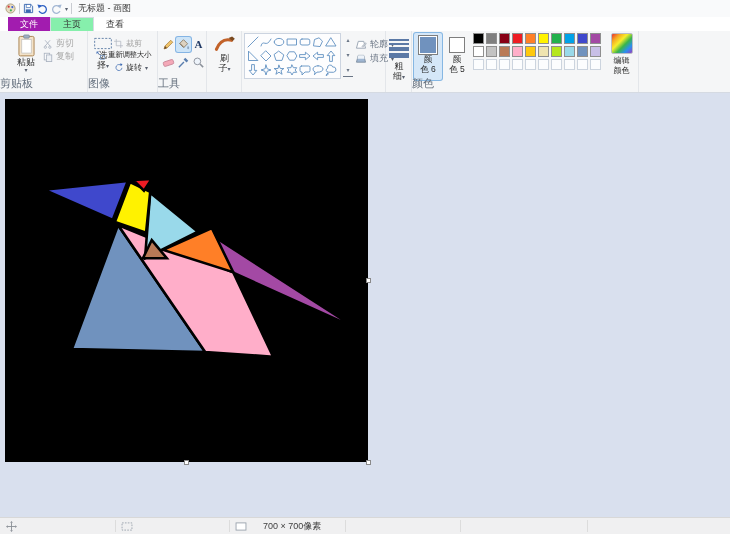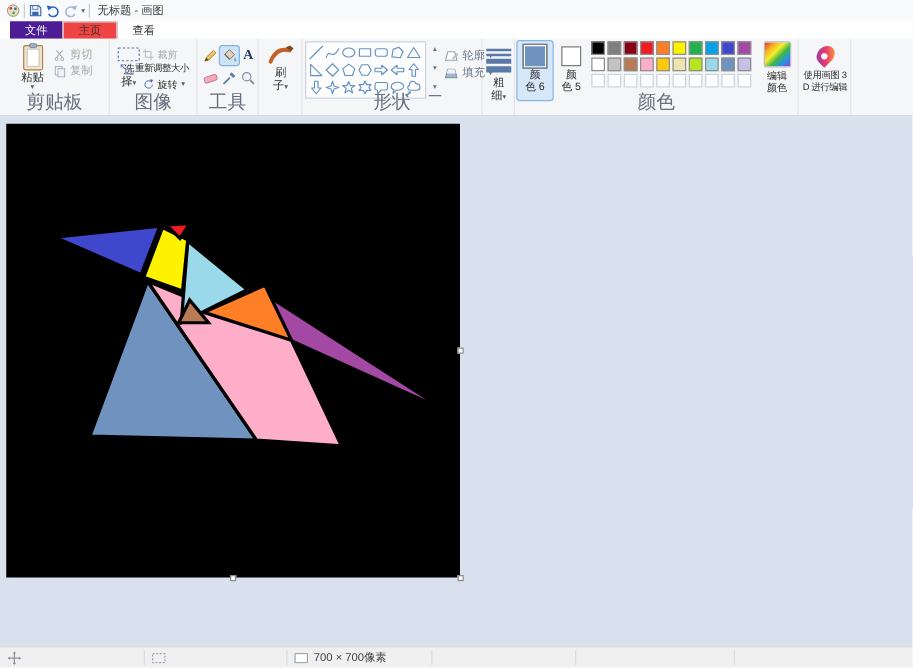--- a/index.html
+++ b/index.html
@@ -9,27 +9,27 @@
   .titlebar{position:absolute;left:0;top:0;width:100%;height:17px;background:#f9fafb;
             display:flex;align-items:center;gap:3px;padding-left:5px;box-sizing:border-box}
   .qbtn{height:13px;display:flex;align-items:center;justify-content:center}
   .qsep{width:1px;height:11px;background:#c9ccd2}
   .title-text{font-size:9px;color:#3c3c3c;margin-left:3px;white-space:nowrap}
   .chev{font-size:6px;color:#5a6270;line-height:1}
   
   .tabbar{position:absolute;left:0;top:17px;width:100%;height:14px;background:#ffffff;
           display:flex;padding-left:8px;box-sizing:border-box}
   .tab{height:14px;padding:0 12px;font-size:9px;display:flex;align-items:center;color:#333;box-sizing:border-box}
-  .tab.file{background:#4c1d95;color:#fff}
-  .tab.active{background:#ef4444;border:1px solid #d5dae2;border-bottom:none}
+  .tab.file{background:#a21caf;color:#fff}
+  .tab.active{background:#86efac;border:1px solid #d5dae2;border-bottom:none}
   
   .ribbon{position:absolute;left:0;top:31px;width:100%;height:62px;background:#f5f6f7;
           border-bottom:1px solid #d5dae2;box-sizing:border-box}
   .grp{position:absolute;top:0;height:61px;border-right:1px solid #e3e6ea;box-sizing:border-box}
-  .glabel{position:absolute;bottom:1px;left:0;width:100%;text-align:center;font-size:15px;color:#65707e;white-space:nowrap}
+  .glabel{position:absolute;bottom:1px;left:0;width:100%;font-size:11px;color:#65707e;white-space:nowrap}
   .bigbtn{position:absolute;display:flex;flex-direction:column;align-items:center;font-size:9px;line-height:10px}
   .srow{position:absolute;display:flex;align-items:center;gap:3px;font-size:9px;white-space:nowrap}
   .dis{color:#a8a8a8}
   .toolbtn{position:absolute;width:15px;height:15px;display:flex;align-items:center;justify-content:center;border-radius:2px}
   .toolbtn.sel{background:#cde4f7;box-shadow:0 0 0 1px #84b4e4}
   .Aico{font-family:"Liberation Serif","DejaVu Serif",serif;font-weight:bold;font-size:11px;color:#1f3864;line-height:1}
   .shapebox{position:absolute;left:2px;top:2px;width:97px;height:46px;background:#fdfdfe;border:1px solid #ccd4e0;
             box-sizing:border-box;display:flex;flex-wrap:wrap;align-content:flex-start;padding:1px 0 0 1px}
   .shape-cell{width:13px;height:14px;display:flex;align-items:center;justify-content:center}
   .scbtn{position:absolute;left:101px;width:10px;height:12px;display:flex;flex-direction:column;align-items:center;
@@ -52,21 +52,21 @@
   .t75{font-size:7.5px;letter-spacing:-0.3px}
   .t8{font-size:8px}
   
   .workspace{position:absolute;left:0;top:93px;width:100%;height:424px;background:#d9e0ee}
   .canvas-svg{position:absolute;left:5px;top:6px;display:block}
   .handle{position:absolute;width:5px;height:5px;background:#fff;border:1px solid #8a8a8a;box-sizing:border-box}
   
   .statusbar{position:absolute;left:0;top:517px;width:100%;height:17px;background:#f0f0f1;
              border-top:1px solid #d8d8d8;box-sizing:border-box;font-size:9px;color:#3f3f3f}
   .sdiv{position:absolute;top:2px;width:1px;height:12px;background:#dcdcdc}
-  .sitem{position:absolute;top:0;height:16px;display:flex;align-items:center;gap:4px}
+  .sitem{position:absolute;top:0;height:16px;display:flex;align-items:center;gap:16px}
 </style>
 </head>
 <body>
 
 <div class="app">
 
   <div class="titlebar">
     <span class="qbtn">
       <svg width="11" height="11" viewBox="0 0 12 12">
           <circle cx="6" cy="6" r="5" fill="#e7dcc4" stroke="#9a8a64" stroke-width="0.8"></circle>
@@ -336,21 +336,20 @@
         <span class="chev">▾</span>
       </div>
       <div class="srow" style="left:113px;top:21px;color:#6b7685">
         <svg width="12" height="10" viewBox="0 0 13 11">
             <path d="M3.5 1.5h6l2 7.5h-10z" fill="#9fb6d2" stroke="#7e8ea0"></path>
             <path d="M3.5 1.5h6l1 3.7h-8z" fill="#eef3f9"></path>
           </svg>
         <span>填充</span>
         <span class="chev">▾</span>
       </div>
-      <div class="glabel">形状</div>
     </div>
 
     <div class="grp" style="left:386px;width:26px">
       <div class="bigbtn" style="left:2px;top:6px;width:22px">
         <div style="width:20px">
           <div class="szbar" style="height:1.5px"></div>
           <div class="szbar" style="height:2.5px"></div>
           <div class="szbar" style="height:3.5px"></div>
           <div class="szbar" style="height:5px"></div>
         </div>
@@ -403,29 +402,20 @@
           <div class="pcell empty"></div>
         </div>
       <div class="cbtn" style="left:193px;top:2px;width:33px">
         <div class="rainbow"></div>
         <span style="margin-top:2px;font-size:8px">编辑</span>
         <span style="font-size:8px">颜色</span>
       </div>
       <div class="glabel">颜色</div>
     </div>
 
-    <div class="grp" style="left:639px;width:42px">
-      <div class="bigbtn" style="left:1px;top:3px;width:40px">
-        <div class="p3d">
-            <i></i>
-          </div>
-        <span class="t75" style="margin-top:3px">使用画图 3</span>
-        <span class="t75">D 进行编辑</span>
-      </div>
-    </div>
 
   </div>
 
   <div class="workspace">
     <svg class="canvas-svg" width="363" height="363" viewBox="0 0 700 700" style="background: rgb(0, 0, 0);">
         <polygon points="384,253 677,442 438,334" fill="#a349a4" stroke="#000000" stroke-width="5" stroke-linejoin="miter"></polygon>
         <polygon points="218,243 129,482 386,488" fill="#7092be" stroke="#000000" stroke-width="5" stroke-linejoin="miter"></polygon>
         <polygon points="218,243 440,334 517,497 386,488" fill="#ffaec9" stroke="#000000" stroke-width="5" stroke-linejoin="miter"></polygon>
         <polygon points="280,181 372,256 270,307" fill="#99d9ea" stroke="#000000" stroke-width="5" stroke-linejoin="miter"></polygon>
         <polygon points="283,272 312,307 266,307" fill="#b97a57" stroke="#000000" stroke-width="5" stroke-linejoin="miter"></polygon>

